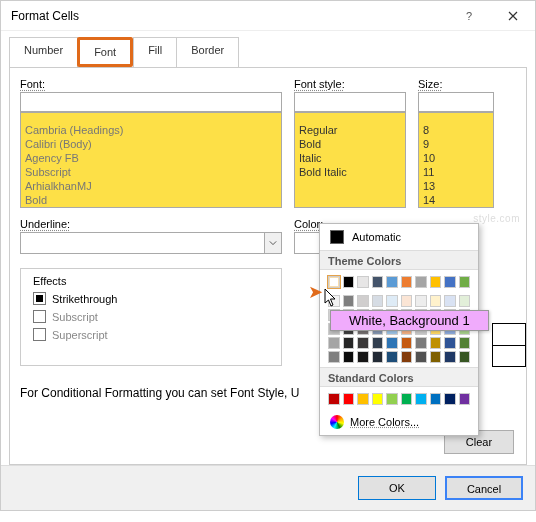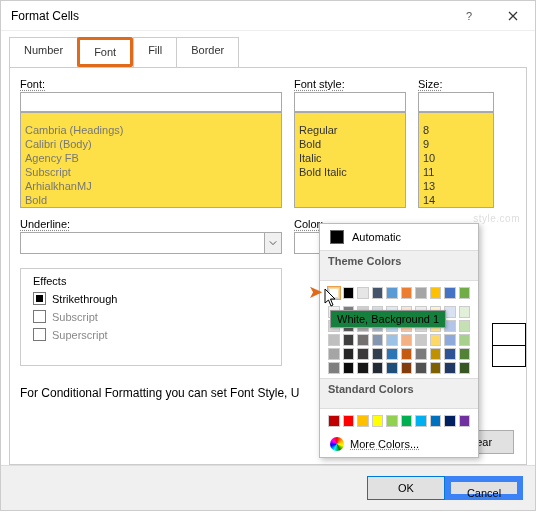--- a/index.html
+++ b/index.html
@@ -28,34 +28,34 @@
   .combo-btn { width:18px; height:22px; border:1px solid #a9a9a9; display:flex; align-items:center; justify-content:center; background:#f0f0f0;}
   .combo-btn svg{ width:8px;height:8px;}
   .effects-group { border:1px solid #ccc; margin-top:6px; padding:6px 8px 19px 8px; width:262px;}
   .group-title { margin-top:-14px; background:#fff; display:inline-block; padding:0 4px;}
   .chk-row { display:flex; align-items:center; gap:6px; margin:5px 0 5px 4px;}
   .chk { width:13px; height:13px; border:1px solid #777; display:flex; align-items:center; justify-content:center;}
   .chk.checked::after { content:""; width:7px; height:7px; background:#000;}
   .chk-label.dim { color:#888; }
   .cond-text { position:absolute; left:10px; bottom:64px; font-size:12px;}
   .clear-btn { position:absolute; right:12px; bottom:10px; width:70px; height:24px; border:1px solid #adadad; background:#e1e1e1; text-align:center; line-height:22px;}
-  .btnbar { background:#f0f0f0; padding:10px 12px; display:flex; justify-content:flex-end; gap:0; border-top:1px solid #ddd;}
-  .btn { width:78px; height:24px; border:6px solid #3b82f6; background:#e1e1e1; text-align:center; line-height:22px;}
+  .btnbar { background:#f0f0f0; padding:10px 12px; display:flex; justify-content:flex-end; gap:9px; border-top:1px solid #ddd;}
+  .btn { width:78px; height:24px; border:2px solid #3b82f6; background:#e1e1e1; text-align:center; line-height:22px;}
   .btn.primary { border:1px solid #0078d7; }
   
   
   .color-panel { position:absolute; left:319px; top:223px; width:160px; background:#fff; border:1px solid #bbb; box-shadow:2px 2px 6px rgba(0,0,0,0.25); z-index:10; padding-bottom:4px;}
   .cp-auto { display:flex; align-items:center; gap:8px; padding:6px 10px;}
   .cp-swatch { width:14px; height:14px; background:#000; border:1px solid #666;}
-  .cp-section { padding:4px 8px 13px 8px; font-weight:bold; color:#555; background:#f0f0f0; border-top:1px solid #ddd; border-bottom:1px solid #ddd;}
+  .cp-section { padding:4px 8px 2px 8px; font-weight:bold; color:#555; background:#f0f0f0; border-top:1px solid #ddd; border-bottom:1px solid #ddd;}
   .cp-grid { display:flex; flex-direction:column; gap:2px; padding:6px 8px 4px 8px;}
   .cp-row { display:flex; gap:3px;}
   .cp-cell { width:12px; height:12px; border:1px solid #ccc;}
   .cp-cell.hover { outline:1px solid #e5a24a; box-shadow:0 0 0 1px #f7dcae inset;}
-  .tooltip { position:absolute; left:330px; top:310px; background:#15803d; border:1px solid #999; padding:2px 6px; font-size:11px; z-index:20; box-shadow:1px 1px 3px rgba(0,0,0,0.2);}
+  .tooltip { position:absolute; left:330px; top:310px; background:#f0abfc; border:1px solid #999; padding:2px 18px; font-size:13px; z-index:20; box-shadow:1px 1px 3px rgba(0,0,0,0.2);}
   .more-row { display:flex; align-items:center; gap:6px; padding:6px 10px 2px 10px;}
   .wheel { width:14px; height:14px; border-radius:50%; background: conic-gradient(red,orange,yellow,green,cyan,blue,magenta,red);}
   .arrow { position:absolute; left:308px; top:281px; z-index:15; color:#e06a1a; font-size:18px;}
   .cursor { position:absolute; left:324px; top:288px; z-index:16;}
   .preview-box { position:absolute; left:482px; top:255px; width:34px; height:44px; border:1px solid #000; background:#fff;}
   .preview-box::before { content:""; position:absolute; left:0; right:0; top:50%; border-top:1px solid #000;}
   .font-col { width:262px; }
   .style-col { width:112px; }
   .size-col { width:76px; }
   .color-combo-open .combo-btn { background:#cde6f7; border-color:#2a8dd4;}

